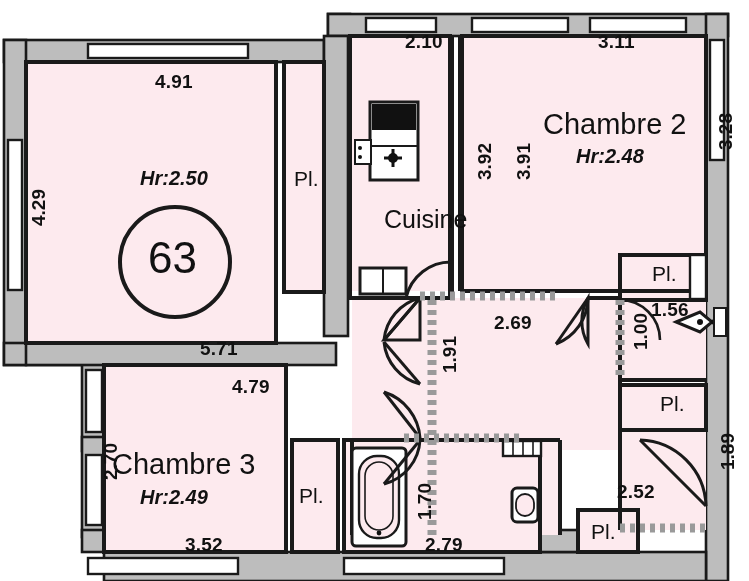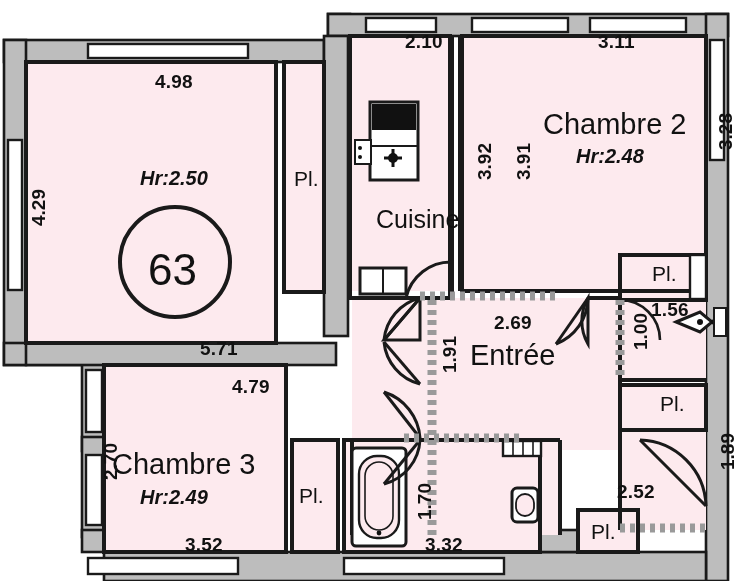--- a/index.html
+++ b/index.html
@@ -13,24 +13,24 @@
     position:absolute;
     font-family:"Liberation Sans","DejaVu Sans",sans-serif;
     color:#111111;
     white-space:nowrap;
     line-height:1;
     user-select:none;
   }
   .dim{font-size:19px;font-weight:700;letter-spacing:0.2px;}
   .dim-v{font-size:19px;font-weight:700;transform-origin:center center;}
   .room{font-size:29px;font-weight:400;}
-  .room-sm{font-size:25px;font-weight:400;}
+  .room-sm{font-size:25px;font-weight:400;margin-left:8px;}
   .hr{font-size:20px;font-style:italic;font-weight:700;}
   .pl{font-size:21px;font-weight:400;}
-  .badge-num{font-size:44px;font-weight:400;margin-top:12px;}
+  .badge-num{font-size:44px;font-weight:400;}
   .rot90{transform:rotate(-90deg);}
 </style>
 </head>
 <body>
 
 <div id="plan">
 
   <svg width="749" height="581" viewBox="0 0 749 581">
     <defs>
       <g id="defs-holder"></g>
@@ -217,50 +217,49 @@
       <line x1="620" y1="300" x2="620" y2="380"></line>
       <line x1="620" y1="528" x2="706" y2="528"></line>
       <line x1="404" y1="438" x2="520" y2="438"></line>
     </g>
 
     <circle cx="175" cy="262" r="55" fill="none" stroke="#1a1a1a" stroke-width="4"></circle>
   </svg>
 
   <div class="lbl hr" style="left:140px;top:168px;">Hr:2.50</div>
   <div class="lbl badge-num" style="left:148px;top:236px;">63</div>
-  <div class="lbl dim" style="left:155px;top:72px;">4.98</div>
+  <div class="lbl dim" style="left:155px;top:72px;">4.91</div>
   <div class="lbl dim-v rot90" style="left:20px;top:198px;">4.29</div>
   <div class="lbl dim" style="left:200px;top:339px;">5.71</div>
 
   <div class="lbl pl" style="left:294px;top:168px;">Pl.</div>
 
   <div class="lbl room-sm" style="left:376px;top:207px;">Cuisine</div>
   <div class="lbl dim" style="left:405px;top:32px;">2.10</div>
   <div class="lbl dim-v rot90" style="left:466px;top:152px;">3.92</div>
 
   <div class="lbl room" style="left:543px;top:110px;">Chambre 2</div>
   <div class="lbl hr" style="left:576px;top:146px;">Hr:2.48</div>
   <div class="lbl dim" style="left:598px;top:32px;text-align:center;">3.11</div>
   <div class="lbl dim-v rot90" style="left:505px;top:152px;">3.91</div>
   <div class="lbl dim-v rot90" style="left:707px;top:122px;">3.28</div>
 
-  <div class="lbl room" style="left:470px;top:341px;">Entrée</div>
   <div class="lbl dim" style="left:494px;top:313px;">2.69</div>
   <div class="lbl dim-v rot90" style="left:431px;top:345px;">1.91</div>
 
   <div class="lbl room" style="left:112px;top:450px;">Chambre 3</div>
   <div class="lbl hr" style="left:140px;top:487px;">Hr:2.49</div>
   <div class="lbl dim" style="left:232px;top:377px;">4.79</div>
   <div class="lbl dim-v rot90" style="left:92px;top:452px;">2.70</div>
   <div class="lbl dim" style="left:185px;top:535px;">3.52</div>
 
   <div class="lbl pl" style="left:299px;top:485px;">Pl.</div>
 
   <div class="lbl dim-v rot90" style="left:406px;top:492px;">1.70</div>
-  <div class="lbl dim" style="left:425px;top:535px;">3.32</div>
+  <div class="lbl dim" style="left:425px;top:535px;">2.79</div>
 
   <div class="lbl pl" style="left:652px;top:263px;">Pl.</div>
   <div class="lbl pl" style="left:660px;top:393px;">Pl.</div>
   <div class="lbl pl" style="left:591px;top:521px;">Pl.</div>
   <div class="lbl dim" style="left:651px;top:300px;">1.56</div>
   <div class="lbl dim-v rot90" style="left:622px;top:322px;">1.00</div>
   <div class="lbl dim-v rot90" style="left:709px;top:442px;">1.89</div>
   <div class="lbl dim" style="left:617px;top:482px;">2.52</div>
 
 </div>

